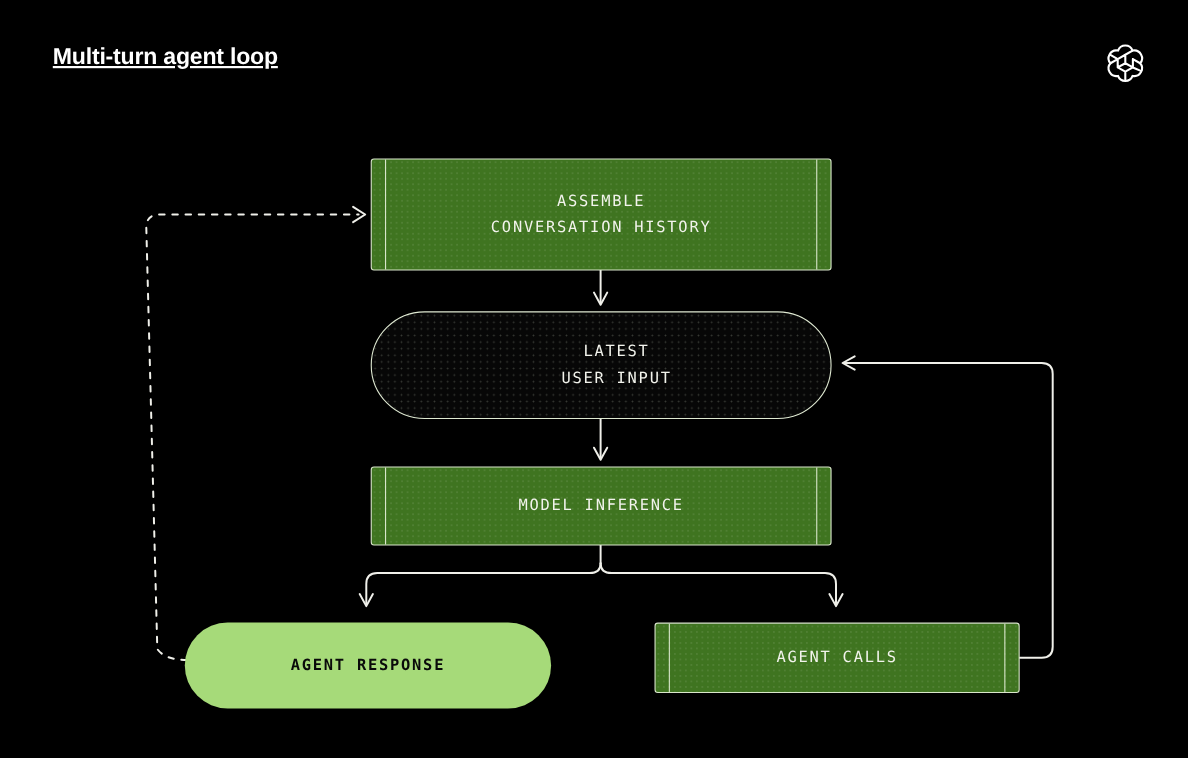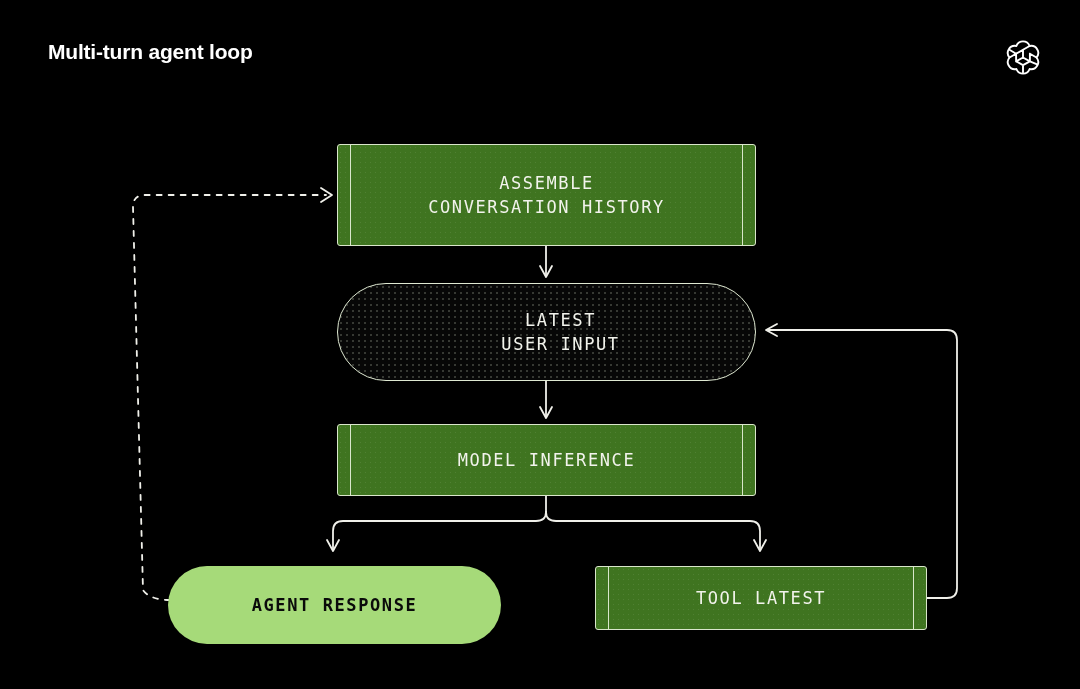--- a/index.html
+++ b/index.html
@@ -20,20 +20,21 @@
   #title {
     position: absolute;
     left: 48px;
     top: 40px;
     font-family: "Liberation Sans", sans-serif;
     font-size: 21px;
     font-weight: bold;
     color: #ffffff;
     letter-spacing: -0.2px;
     white-space: nowrap;
+    text-decoration: underline;
   }
   #logo {
     position: absolute;
     left: 1001px;
     top: 35px;
     width: 44px;
     height: 44px;
   }
 
   
@@ -49,21 +50,21 @@
   
   .node {
     position: absolute;
     box-sizing: border-box;
     display: flex;
     align-items: center;
     justify-content: center;
   }
   .node .label {
     font-family: "DejaVu Sans Mono", "Liberation Mono", monospace;
-    font-size: 17px;
+    font-size: 14px;
     line-height: 24px;
     letter-spacing: 1.6px;
     text-align: center;
     white-space: pre-line;
     z-index: 2;
     position: relative;
   }
 
   
   .tape {
@@ -174,16 +175,16 @@
 
   <div id="node-inference" class="node tape">
     <span class="label">MODEL INFERENCE</span>
   </div>
 
   <div id="node-agent-resp" class="node pill-light">
     <span class="label">AGENT RESPONSE</span>
   </div>
 
   <div id="node-tool-calls" class="node tape">
-    <span class="label">TOOL LATEST</span>
+    <span class="label">AGENT CALLS</span>
   </div>
 
 </div>
 
 </body></html>

